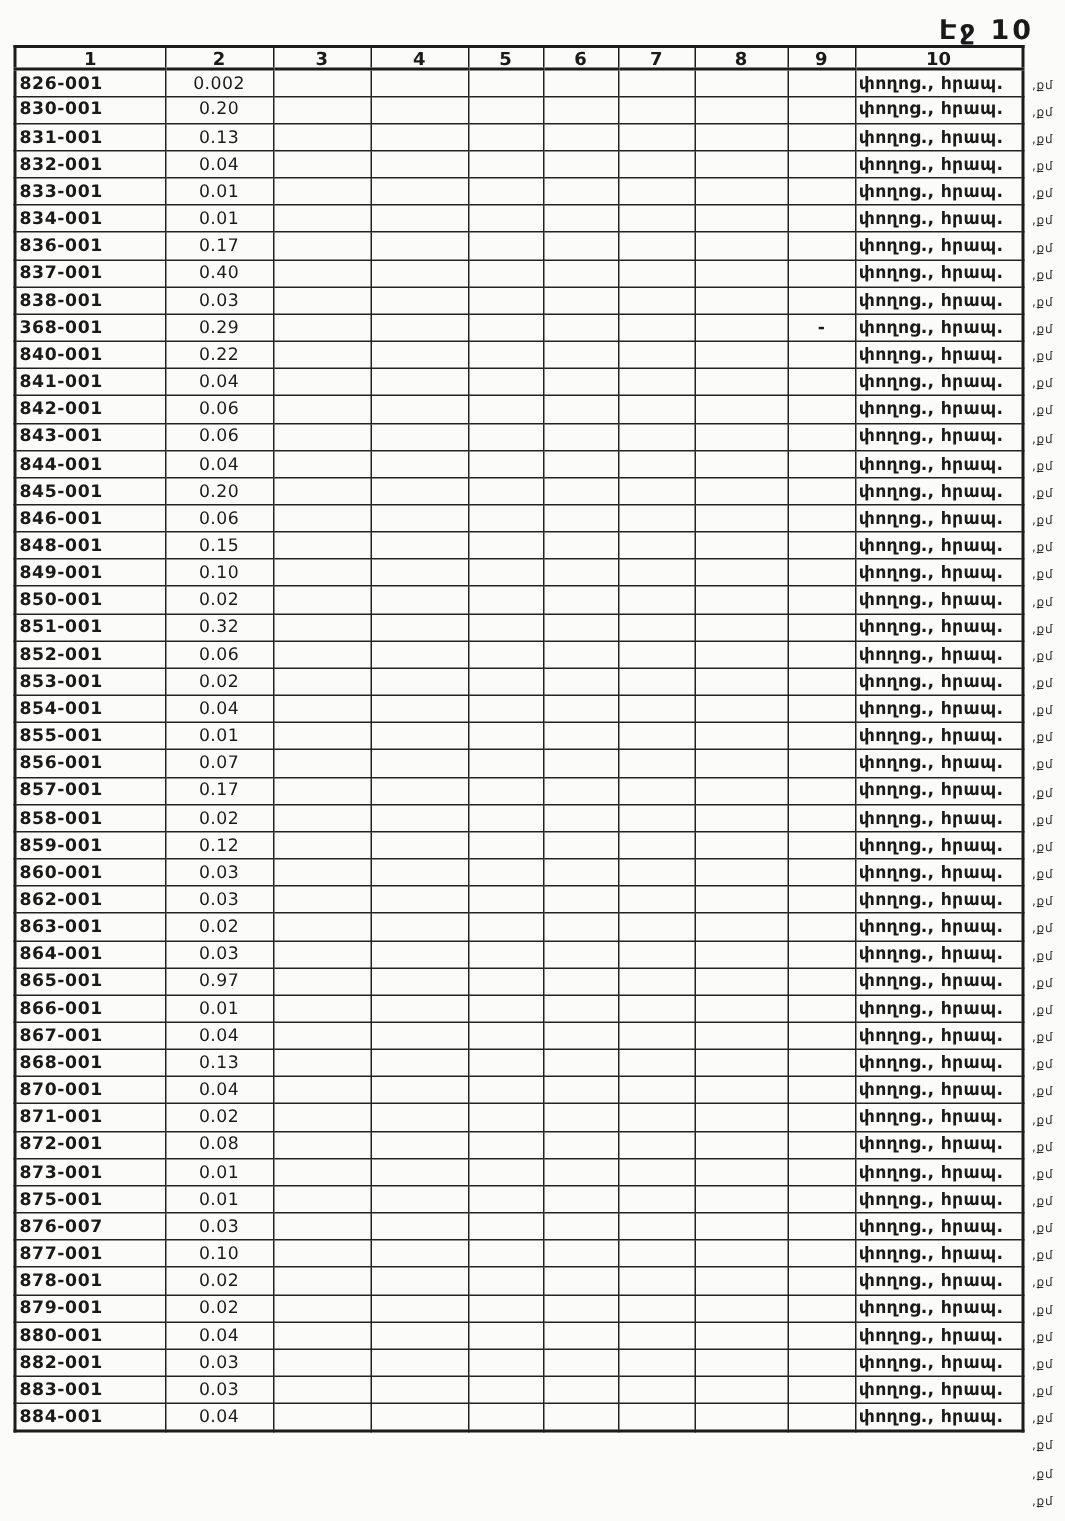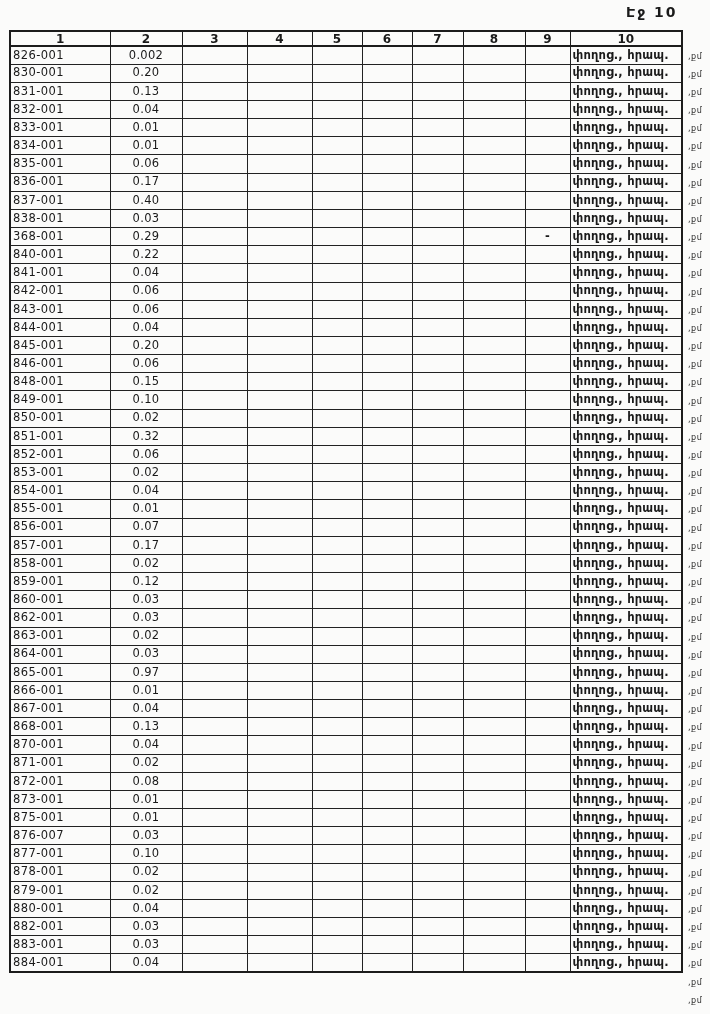--- a/index.html
+++ b/index.html
@@ -7,22 +7,22 @@
   body {
     width: 710px; height: 1014px;
     background: #fbfbfa;
     color: #1a1a1a;
     font-family: "DejaVu Sans", "Liberation Sans", sans-serif;
     position: relative;
     overflow: hidden;
   }
   .page-label {
     position: absolute;
-    top: 4px; left: 626px;
-    font-size: 14px;
+    top: 10px; left: 626px;
+    font-size: 18px;
     font-weight: bold;
     letter-spacing: 2px;
     white-space: nowrap;
   }
   table.doc-table {
     position: absolute;
     top: 30px; left: 9px;
     border-collapse: collapse;
     table-layout: fixed;
     border: 2px solid #1c1c1c;
@@ -43,21 +43,21 @@
     height: 18.16px;
     padding: 0 2px;
     font-size: 11.5px;
     line-height: 1;
     white-space: nowrap;
     overflow: hidden;
   }
   td.id-cell {
     text-align: left;
     padding-left: 5px;
-    font-weight: 400;
+    font-weight: 700;
     letter-spacing: 0.4px;
   }
   td.value-cell {
     text-align: center;
     font-weight: 400;
     letter-spacing: 0.3px;
   }
   td.location-cell {
     text-align: left;
     padding-left: 2px;
@@ -186,32 +186,20 @@
         <td></td>
         <td></td>
         <td></td>
         <td></td>
         <td></td>
         <td></td>
         <td></td>
         <td class="location-cell">փողոց., հրապ.</td>
       </tr>
       <tr>
-        <td class="id-cell">835-001</td>
-        <td class="value-cell">0.06</td>
-        <td></td>
-        <td></td>
-        <td></td>
-        <td></td>
-        <td></td>
-        <td></td>
-        <td></td>
-        <td class="location-cell">փողոց., հրապ.</td>
-      </tr>
-      <tr>
         <td class="id-cell">836-001</td>
         <td class="value-cell">0.17</td>
         <td></td>
         <td></td>
         <td></td>
         <td></td>
         <td></td>
         <td></td>
         <td></td>
         <td class="location-cell">փողոց., հրապ.</td>

